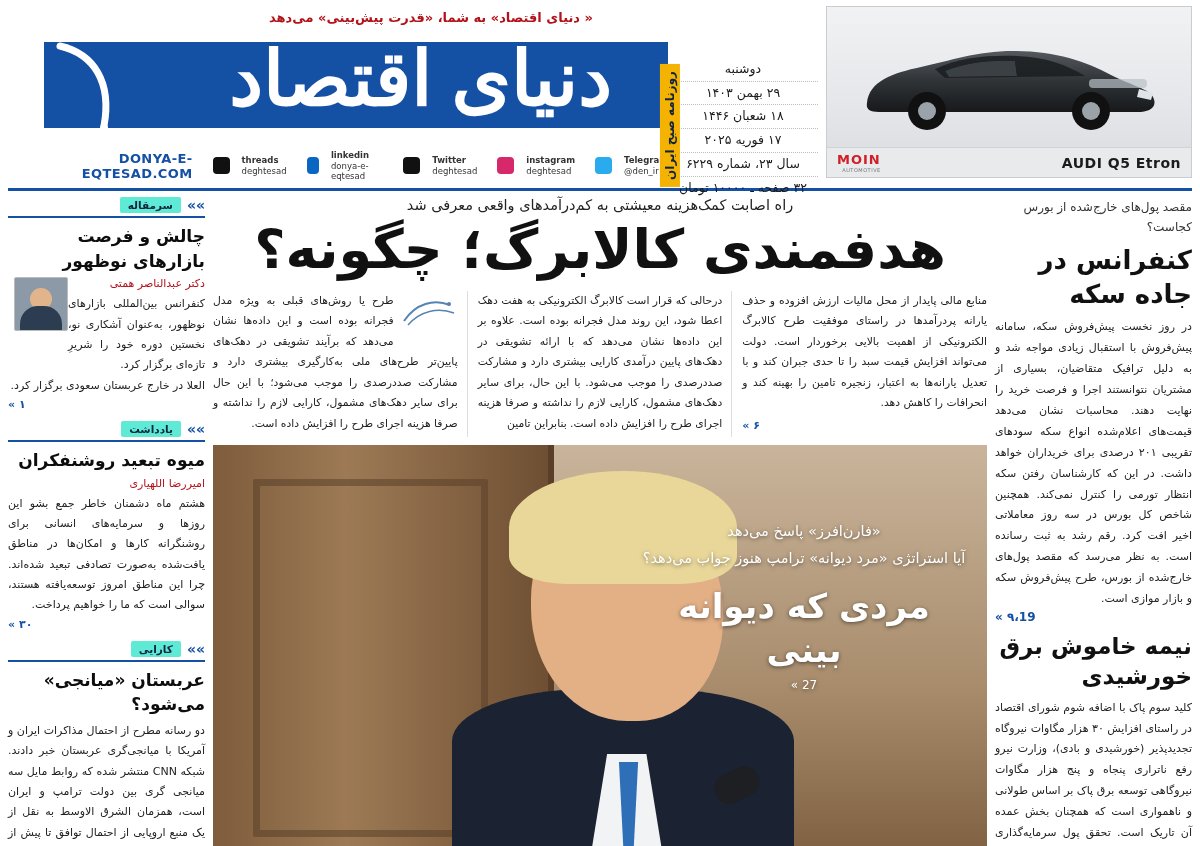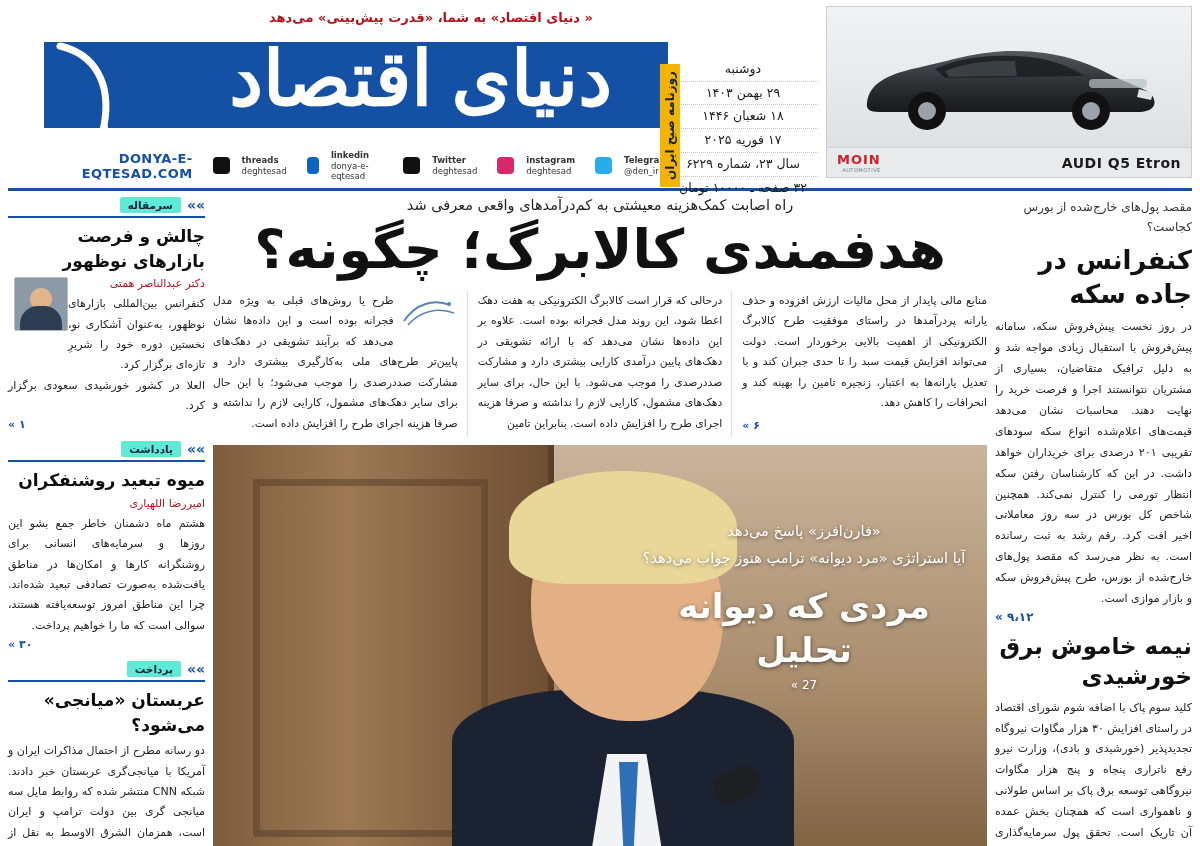--- a/index.html
+++ b/index.html
@@ -281,39 +281,39 @@
           <span class="chev">»»</span>
           <span class="lbl">سرمقاله</span>
         </div>
         <div class="sb-title">چالش و فرصت بازارهای نوظهور</div>
         <div class="avatar">
             <span class="head"></span>
             <span class="body"></span>
           </div>
         <div class="sb-author">دکتر عبدالناصر همتی</div>
         <div class="sb-body">کنفرانس بین‌المللی بازارهای نوظهور، به‌عنوان آشکاری نو، نخستین دوره خود را شریرِ تازه‌ای برگزار کرد.</div>
-        <div class="sb-body">العلا در کشور خورشیدی سعودی برگزار کرد.</div>
+        <div class="sb-body">العلا در خارج عربستان سعودی برگزار کرد.</div>
         <div class="sb-more">۱ »</div>
       </div>
 
       <div class="sb-block">
         <div class="sec-head">
           <span class="chev">»»</span>
           <span class="lbl">یادداشت</span>
         </div>
         <div class="sb-title">میوه تبعید روشنفکران</div>
         <div class="sb-author">امیررضا اللهیاری</div>
         <div class="sb-body">هشتم ماه دشمنان خاطر جمع بشو این روزها و سرمایه‌های انسانی برای روشنگرانه کارها و امکان‌ها در مناطق یافت‌شده به‌صورت تصادفی تبعید شده‌اند. چرا این مناطق امروز توسعه‌یافته هستند، سوالی است که ما را خواهیم پرداخت.</div>
         <div class="sb-more">۳۰ »</div>
       </div>
 
       <div class="sb-block">
         <div class="sec-head">
           <span class="chev">»»</span>
-          <span class="lbl">پرداخت</span>
+          <span class="lbl">کارایی</span>
         </div>
         <div class="sb-title">عربستان «میانجی» می‌شود؟</div>
         <div class="sb-body">دو رسانه مطرح از احتمال مذاکرات ایران و آمریکا با میانجی‌گری عربستان خبر دادند. شبکه CNN منتشر شده که روابط مایل سه میانجی گری بین دولت ترامپ و ایران است، همزمان الشرق الاوسط به نقل از یک منبع اروپایی از احتمال توافق تا پیش از اکتبر ۲۰۲۵ خبر داد.</div>
 
       </div>
 
     </div>
 
     <div class="col-center" style="order:2">
       <div class="c-kicker">راه اصابت کمک‌هزینه معیشتی به کم‌درآمدهای واقعی معرفی شد</div>
@@ -347,32 +347,32 @@
           <div class="ph-tie"></div>
           <div class="ph-face"></div>
           <div class="ph-hair"></div>
         </div>
         <div class="ph-mic">
           <span class="cap"></span>
         </div>
         <div class="overlay-quote">
           <div class="oq-1">«فارن‌افرز» پاسخ می‌دهد</div>
           <div class="oq-2">آیا استراتژی «مرد دیوانه» ترامپ هنوز جواب می‌دهد؟</div>
-          <div class="oq-big">مردی که دیوانه تحلیل</div>
+          <div class="oq-big">مردی که دیوانه بینی</div>
           <div class="oq-more">27 »</div>
         </div>
       </div>
     </div>
 
     <div class="col-left" style="order:1">
       <div>
         <div class="ls-kicker">مقصد پول‌های خارج‌شده از بورس کجاست؟</div>
         <div class="ls-title">کنفرانس در جاده سکه</div>
         <div class="ls-body" style="margin-top:6px">در روز نخست پیش‌فروش سکه، سامانه پیش‌فروش با استقبال زیادی مواجه شد و به دلیل ترافیک متقاضیان، بسیاری از مشتریان نتوانستند اجرا و فرصت خرید را نهایت دهند. محاسبات نشان می‌دهد قیمت‌های اعلام‌شده انواع سکه سودهای تقریبی ۲۰۱ درصدی برای خریداران خواهد داشت. در این که کارشناسان رفتن سکه انتظار تورمی را کنترل نمی‌کند. همچنین شاخص کل بورس در سه روز معاملاتی اخیر افت کرد. رقم رشد به ثبت رسانده است. به نظر می‌رسد که مقصد پول‌های خارج‌شده از بورس، طرح پیش‌فروش سکه و بازار موازی است.</div>
-        <div class="ls-more">۹،۱۲ »</div>
+        <div class="ls-more">۹،19 »</div>
       </div>
 
       <div style="margin-top:8px">
         <div class="ls-title" style="font-size:23px">نیمه خاموش برق خورشیدی</div>
         <div class="ls-body" style="margin-top:6px">کلید سوم پاک با اضافه شوم شورای اقتصاد در راستای افزایش ۳۰ هزار مگاوات نیروگاه تجدیدپذیر (خورشیدی و بادی)، وزارت نیرو رفع ناتراری پنجاه و پنج هزار مگاوات نیروگاهی توسعه برق پاک بر اساس طولانی و ناهمواری است که همچنان بخش عمده آن تاریک است. تحقق پول سرمایه‌گذاری بالا را به حوزه‌عمیق مالی روبه‌رو است که نشانه تزریق سرمایه‌ها با شرایط بی‌روانی کشور است؛ زیرساخت‌های فرسوده، کمبود نیروی متخصص، تصدی‌گری دولت، ابزار سیاست‌گذار به قیمت‌گذاری و پالس منفی به سرمایه‌گذار، تاریکی این مسیر را بیشتر کرده است.</div>
 
       </div>
 
     </div>
 

